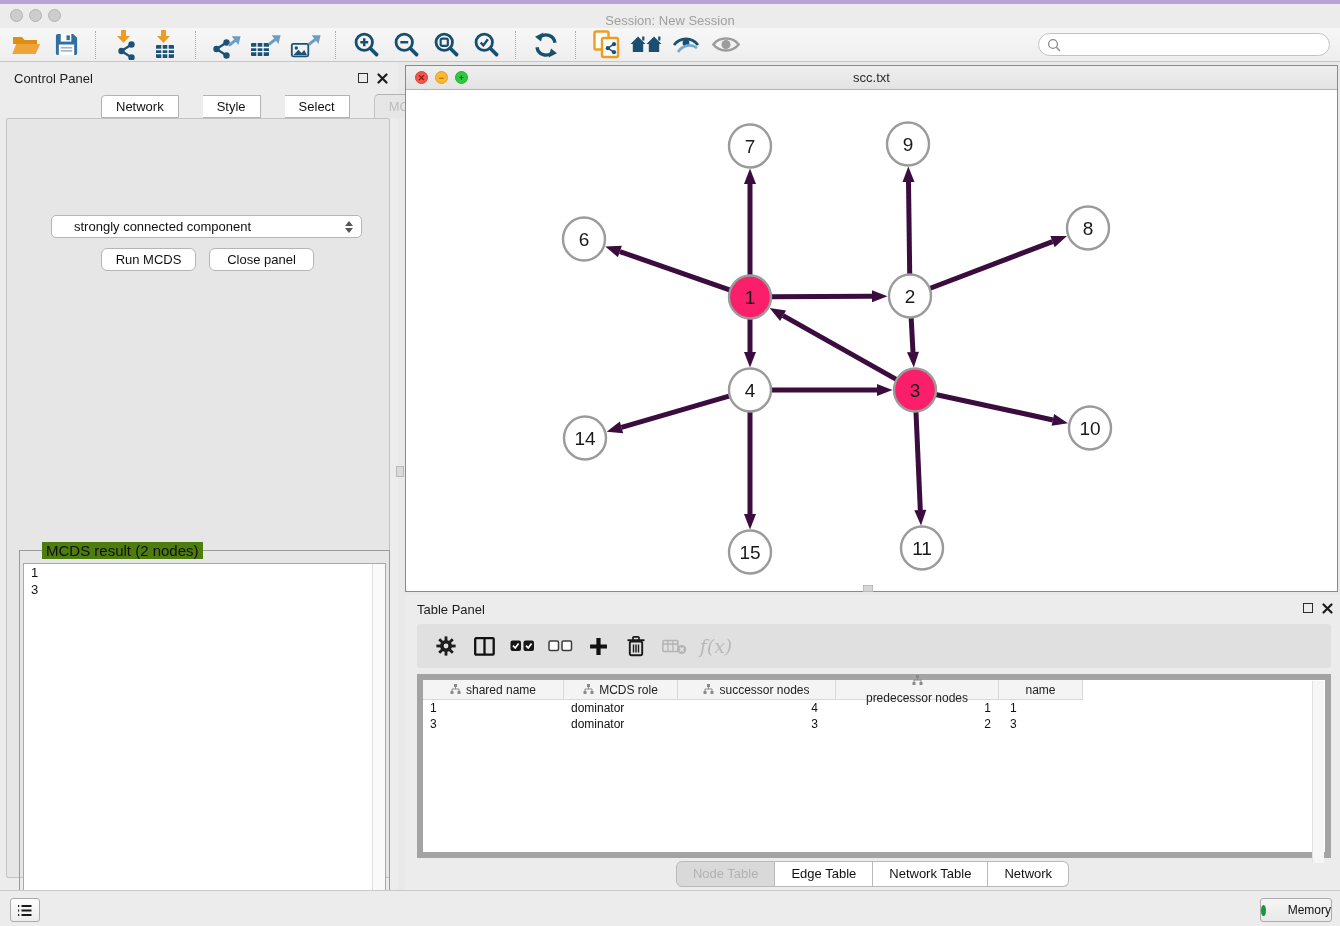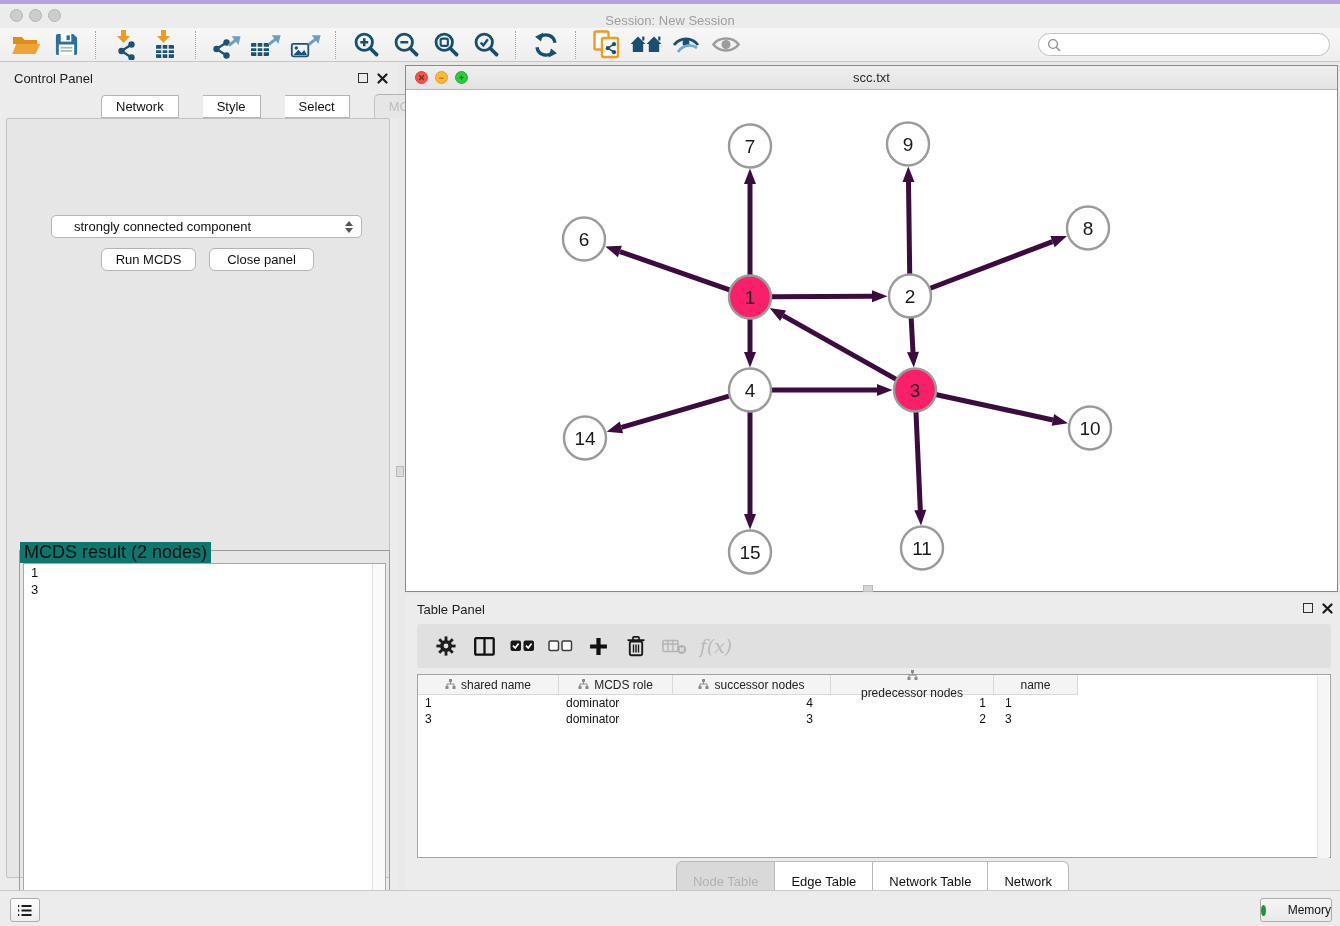--- a/index.html
+++ b/index.html
@@ -49,21 +49,21 @@
   .stepper{width:14px;display:flex;flex-direction:column;align-items:center;gap:2px;margin-right:5px;}
   .stepper i{width:0;height:0;border-left:4px solid transparent;border-right:4px solid transparent;}
   .stepper .up{border-bottom:5px solid #555;}
   .stepper .dn{border-top:5px solid #555;}
   .cp-btn{position:absolute;top:129px;height:23px;background:#fff;border:1px solid #b5b5b5;
     border-radius:6px;font-size:13px;color:#111;display:flex;align-items:center;justify-content:center;
     box-sizing:border-box;}
   #btn-run{left:94px;width:95px;}
   #btn-close{left:202px;width:105px;}
   #mcds-fieldset{left:12px;top:431px;width:371px;height:382px;border:1px solid #9b9b9b;box-sizing:border-box;}
-  #mcds-legend{left:0;top:-9px;padding:0 4px;background:#0f766e;font-size:18px;color:#111;position:absolute;}
+  #mcds-legend{left:22px;top:-9px;padding:0 4px;background:#4d7c0f;font-size:15px;color:#111;position:absolute;}
   #mcds-box{left:3px;top:12px;width:363px;height:364px;background:#fff;border:1px solid #a8a8a8;
     position:absolute;box-sizing:border-box;font-size:13px;color:#111;}
   #mcds-box .result-line{padding-left:7px;line-height:17px;}
   #mcds-scroll{position:absolute;right:0;top:0;width:13px;height:100%;background:#fafafa;border-left:1px solid #e0e0e0;box-sizing:border-box;}
 
   
   #network-window{left:405px;top:65px;width:933px;height:527px;background:#fff;
     border:1px solid #8a8a8a;box-sizing:border-box;}
   #nw-titlebar{left:0;top:0;width:931px;height:24px;background:linear-gradient(#efefef,#e3e3e3);
     border-bottom:1px solid #b3b3b3;box-sizing:border-box;}
@@ -77,35 +77,35 @@
   #grip-h{left:863px;top:585px;width:10px;height:7px;background:#d6d6d6;border:1px solid #bcbcbc;box-sizing:border-box;}
 
   
   #table-panel{left:405px;top:595px;width:935px;height:295px;background:#ececec;}
   #tp-header{left:0;top:5px;width:935px;height:20px;}
   #tp-title{left:12px;top:2px;font-size:13px;color:#1c1c1c;}
   #tp-toolbar{left:12px;top:29px;width:914px;height:44px;background:#e0e0e0;border-radius:3px;
     display:flex;align-items:center;padding-left:10px;box-sizing:border-box;}
   .tpbtn{width:38px;height:34px;display:flex;align-items:center;justify-content:center;flex:0 0 auto;}
   .fx{font-family:"DejaVu Serif",serif;font-style:italic;font-size:19px;color:#b9b9b9;}
-  #node-table{left:12px;top:79px;width:914px;height:184px;background:#fff;border:1px solid #a3a3a3;
+  #node-table{left:12px;top:79px;width:914px;height:184px;background:#fff;border:6px solid #a3a3a3;
     box-sizing:border-box;font-size:12px;color:#111;}
   #tbl-head{display:flex;height:20px;}
   .th{background:#f4f4f4;border-right:1px solid #d8d8d8;border-bottom:1px solid #d8d8d8;
     display:flex;align-items:center;justify-content:center;gap:5px;box-sizing:border-box;
     font-size:12px;color:#222;}
   .tbl-row{display:flex;height:16px;line-height:16px;}
   .td{box-sizing:border-box;overflow:hidden;white-space:nowrap;}
   .td.left{text-align:left;padding-left:7px;}
   .td.right{text-align:right;padding-right:18px;}
   .tbl-row .td:nth-child(4){padding-right:8px;}
   .tbl-row .td:nth-child(5){padding-left:11px;}
   #tbl-scroll{position:absolute;right:1px;top:1px;width:12px;height:182px;background:#f6f6f6;border-left:1px solid #e2e2e2;box-sizing:border-box;}
   #tp-tabs{left:0;top:266px;width:935px;height:26px;display:flex;justify-content:center;}
-  .tp-tab{height:24px;line-height:24px;padding:8px 16px;font-size:13px;background:#fff;color:#111;
+  .tp-tab{height:24px;line-height:24px;padding:0 16px;font-size:13px;background:#fff;color:#111;
     border:1px solid #b9b9b9;border-left:none;}
   .tp-tab:first-child{border-left:1px solid #b9b9b9;border-radius:6px 0 0 6px;}
   .tp-tab:last-child{border-radius:0 6px 6px 0;}
   .tp-tab.active{background:#d9d9d9;color:#b2b2b2;}
 
   
   #statusbar{left:0;top:890px;width:1340px;height:36px;background:#ececec;border-top:1px solid #c9c9c9;box-sizing:border-box;}
   #status-left-btn{left:10px;top:7px;width:30px;height:24px;background:linear-gradient(#fdfdfd,#ededed);
     border:1px solid #acacac;border-radius:3px;display:flex;align-items:center;justify-content:center;box-sizing:border-box;}
   #memory-btn{right:8px;top:7px;width:72px;height:24px;background:linear-gradient(#f5f5f5,#e9e9e9);

